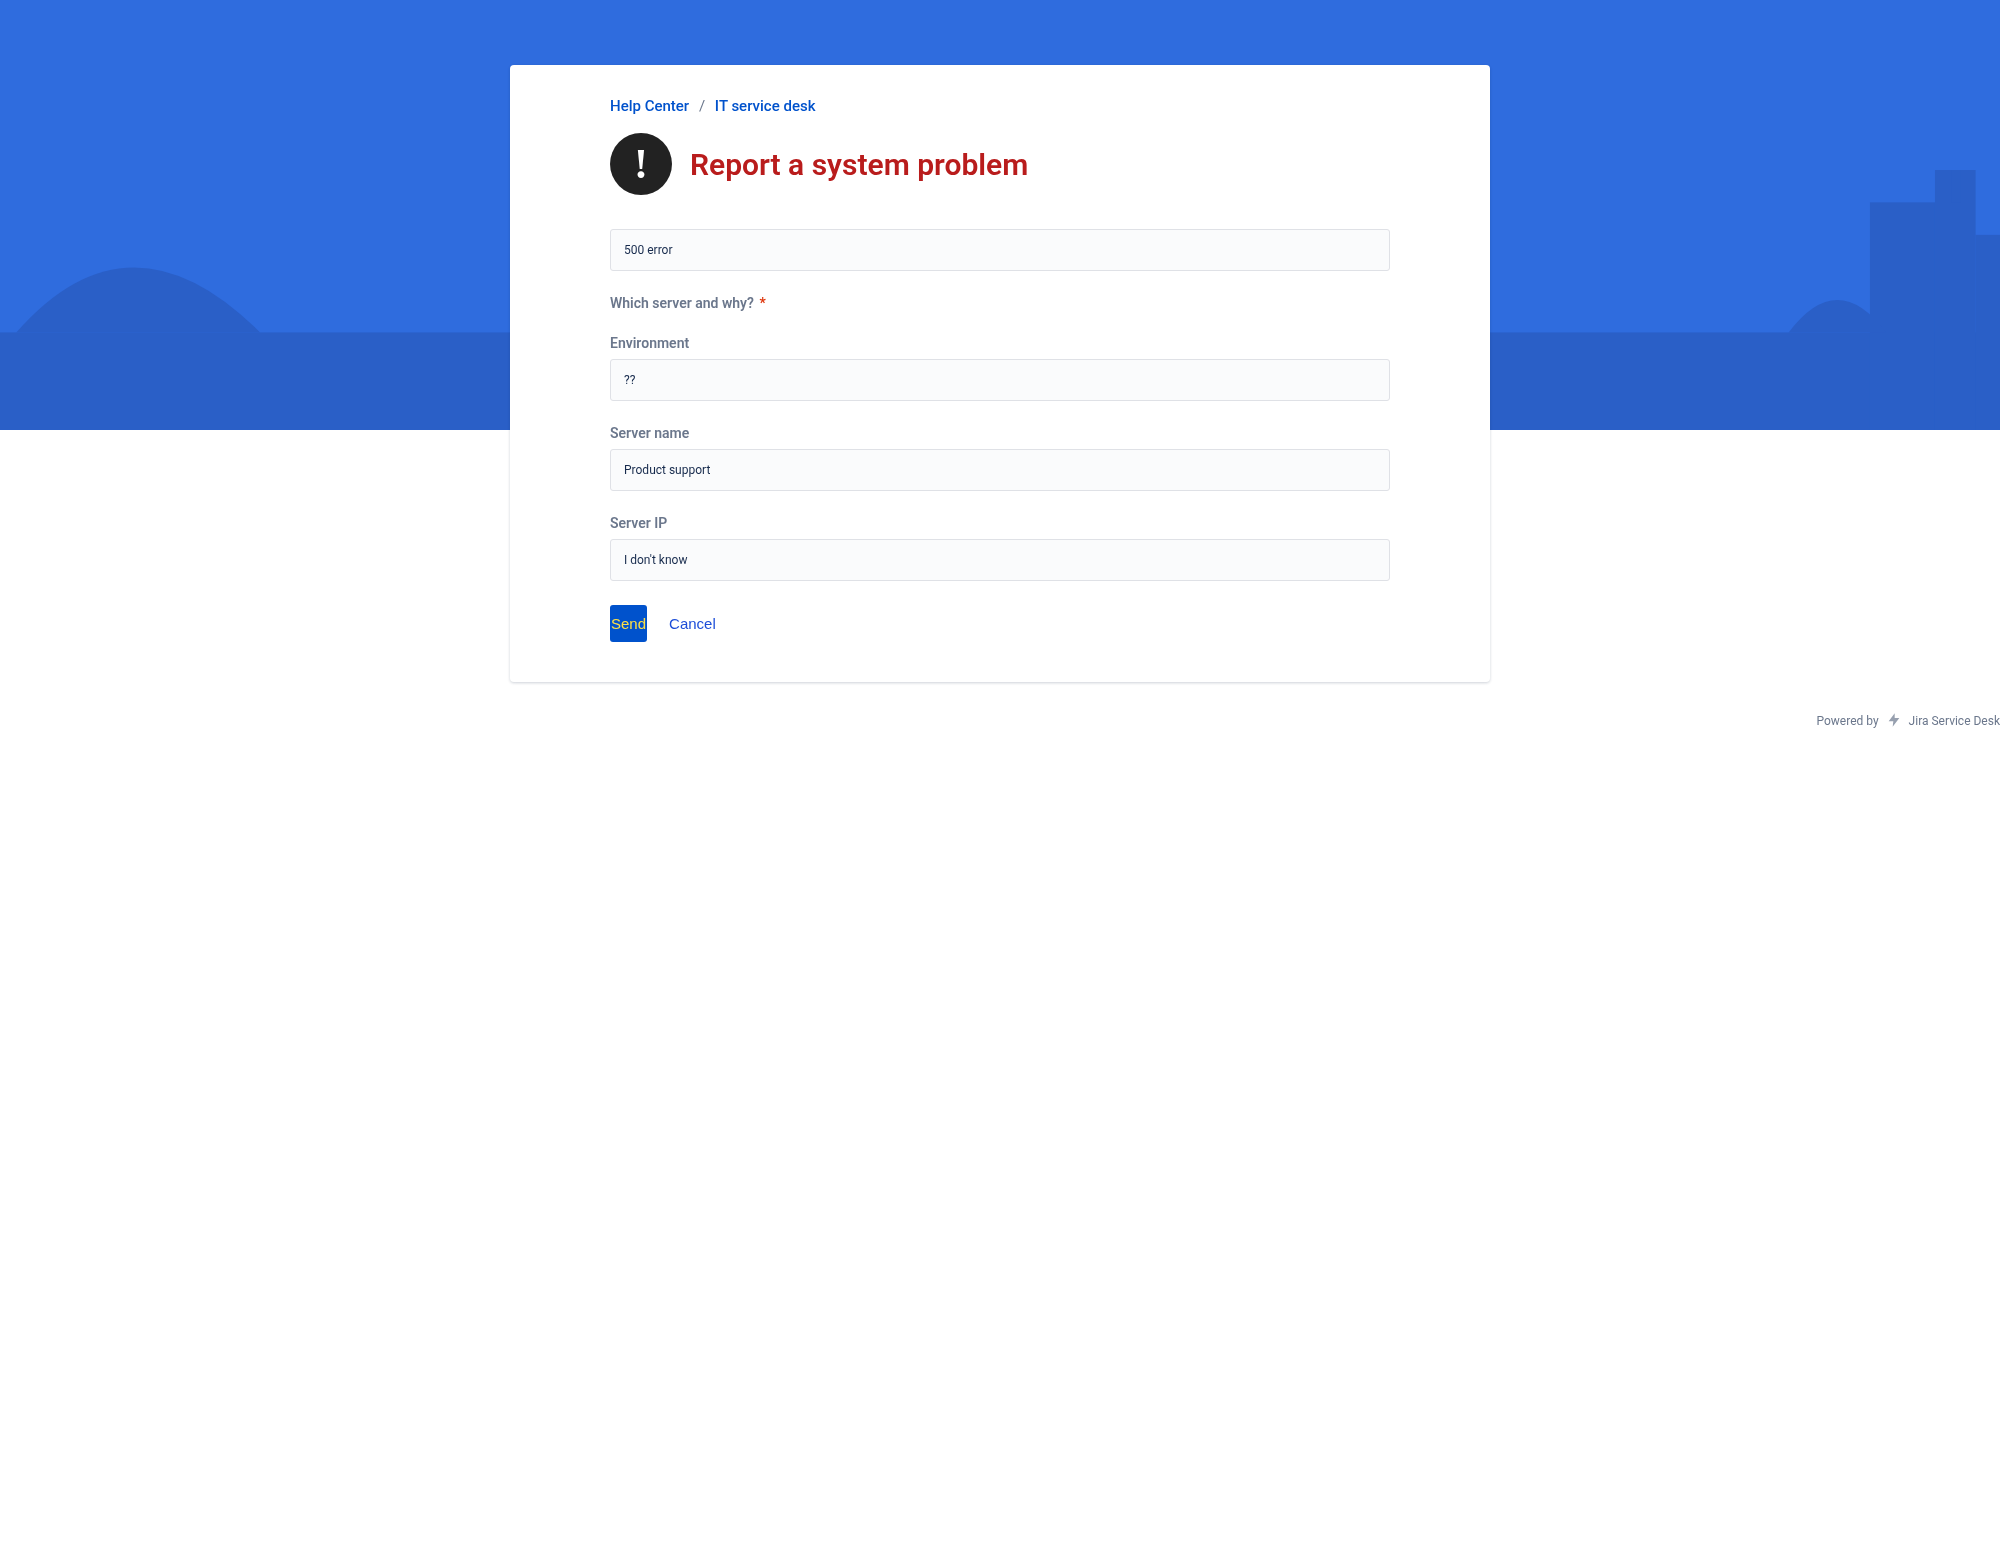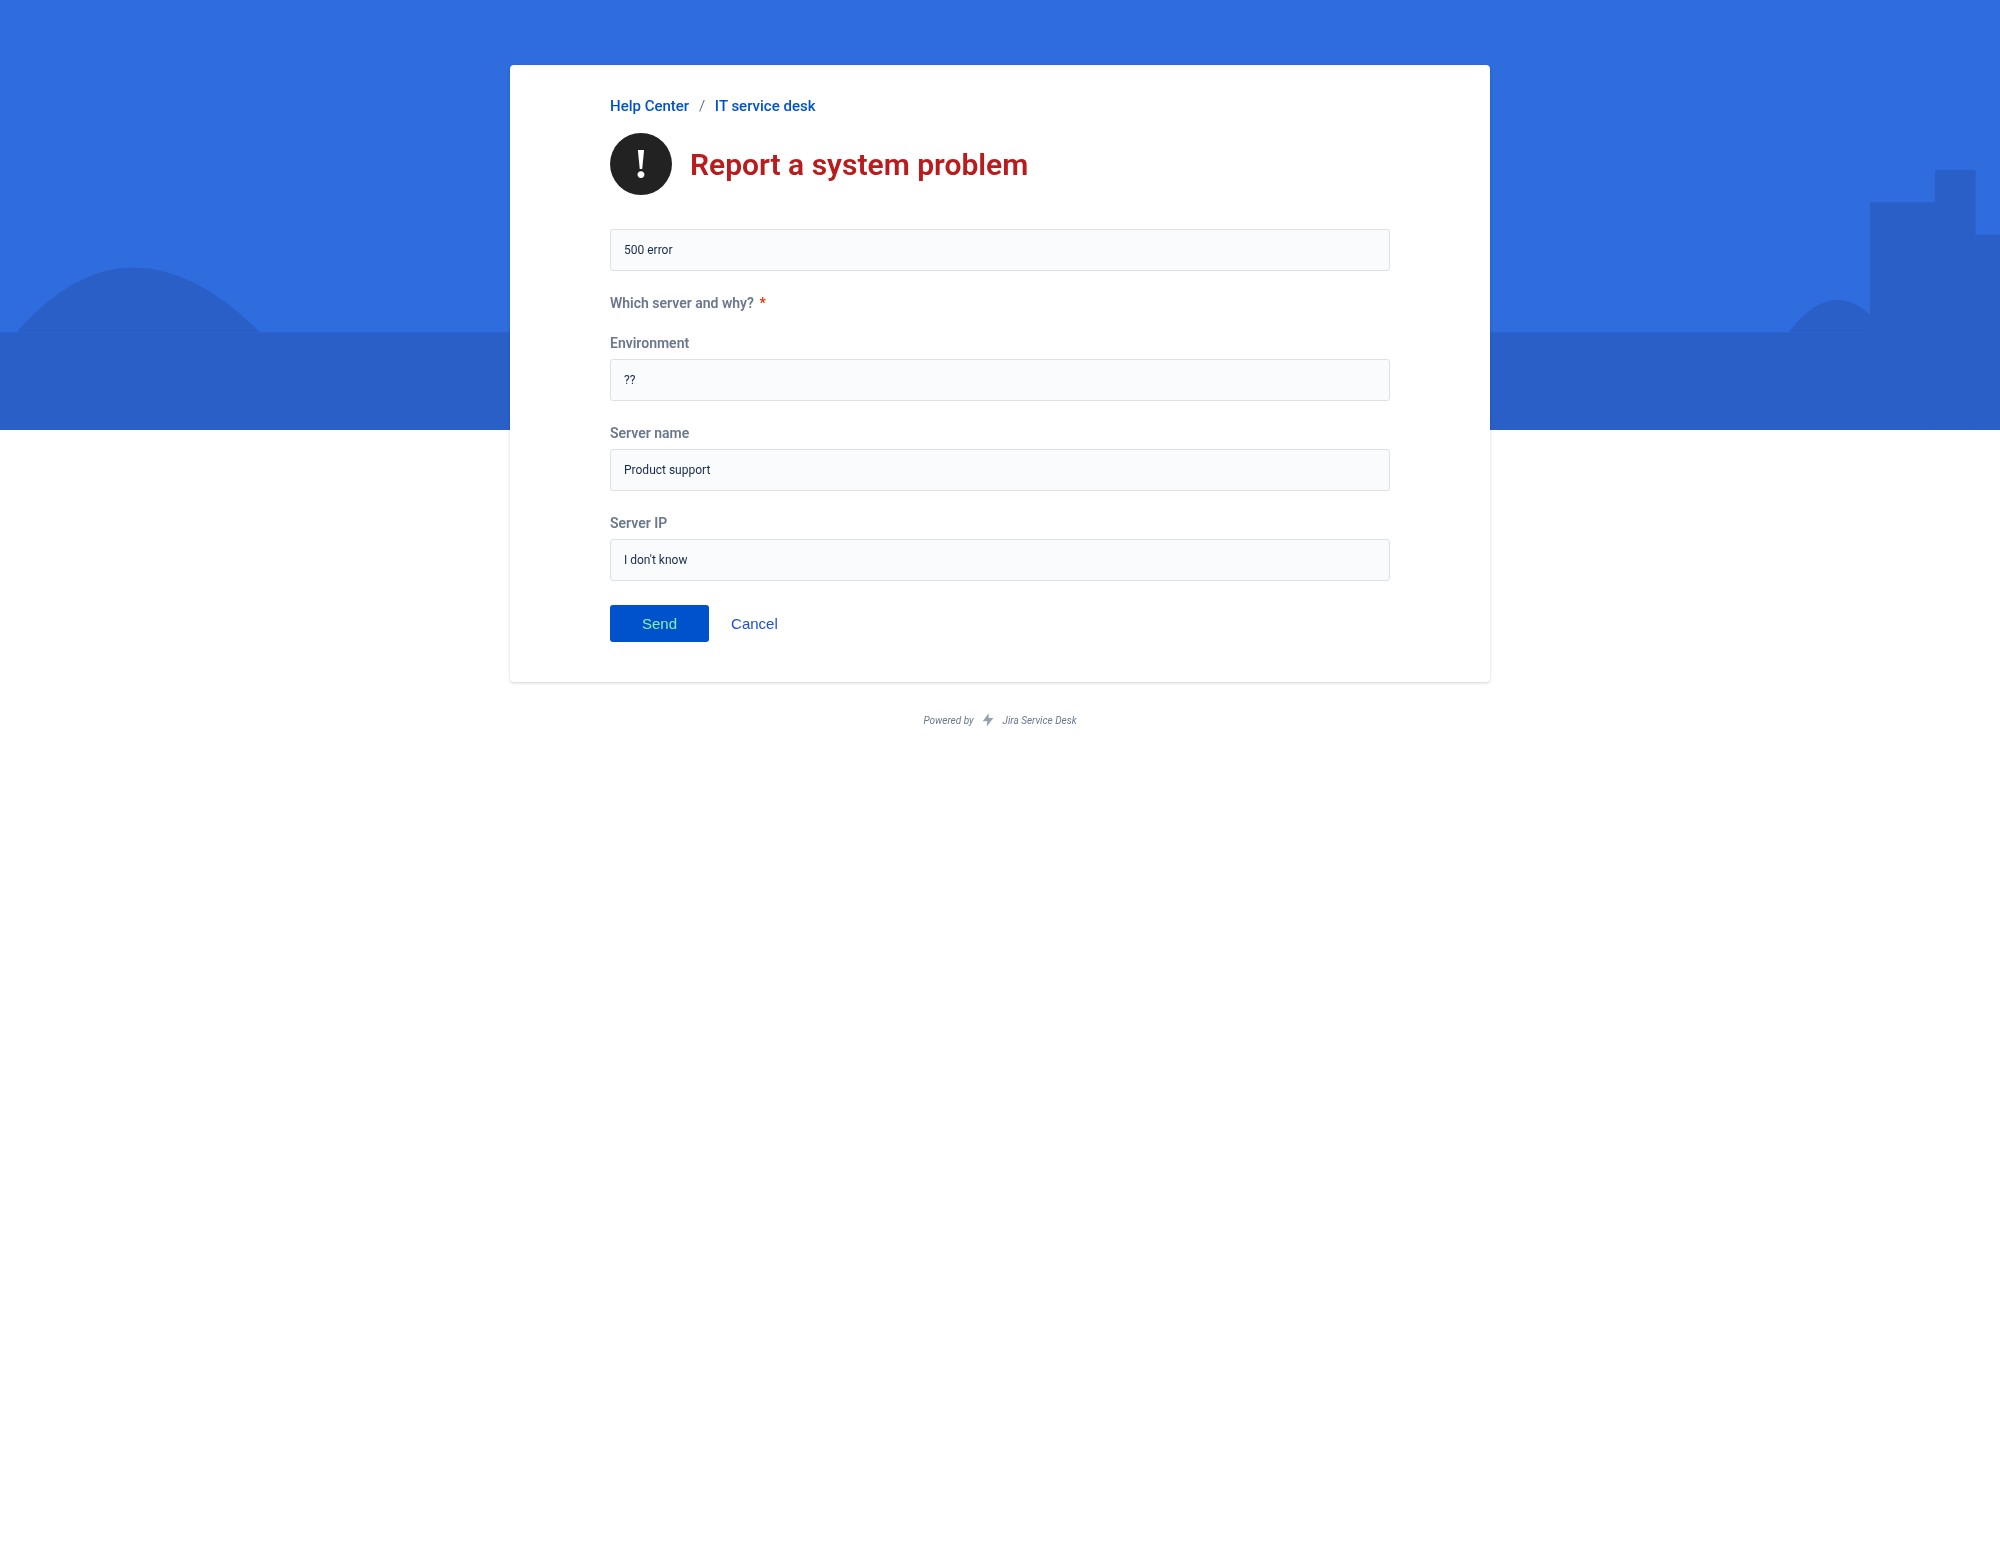--- a/index.html
+++ b/index.html
@@ -95,41 +95,40 @@
       min-height: 160px;
     }
     .actions {
       display: flex;
       align-items: center;
       gap: 22px;
       margin-top: 10px;
     }
     .btn-primary {
       background: #0052CC;
-      color: #86efac;
+      color: #fde047;
       border: none;
       border-radius: 3px;
-      padding: 10px 32px;
+      padding: 10px 1px;
       font-size: 15px;
       font-weight: 500;
       cursor: pointer;
     }
     .btn-link {
       background: none;
       border: none;
       color: #1d4ed8;
       font-size: 15px;
       cursor: pointer;
     }
     .footer {
-      text-align: center;
+      text-align: right;
       padding: 30px 0 10px;
-      font-size: 10px;
+      font-size: 12px;
       color: #6B778C;
-      font-style: italic;
     }
     .footer .bolt {
       display: inline-block;
       vertical-align: middle;
       margin: 0 4px;
     }
     .footer .brand { color: #6B778C; }
   </style>
 </head>
 <body>

